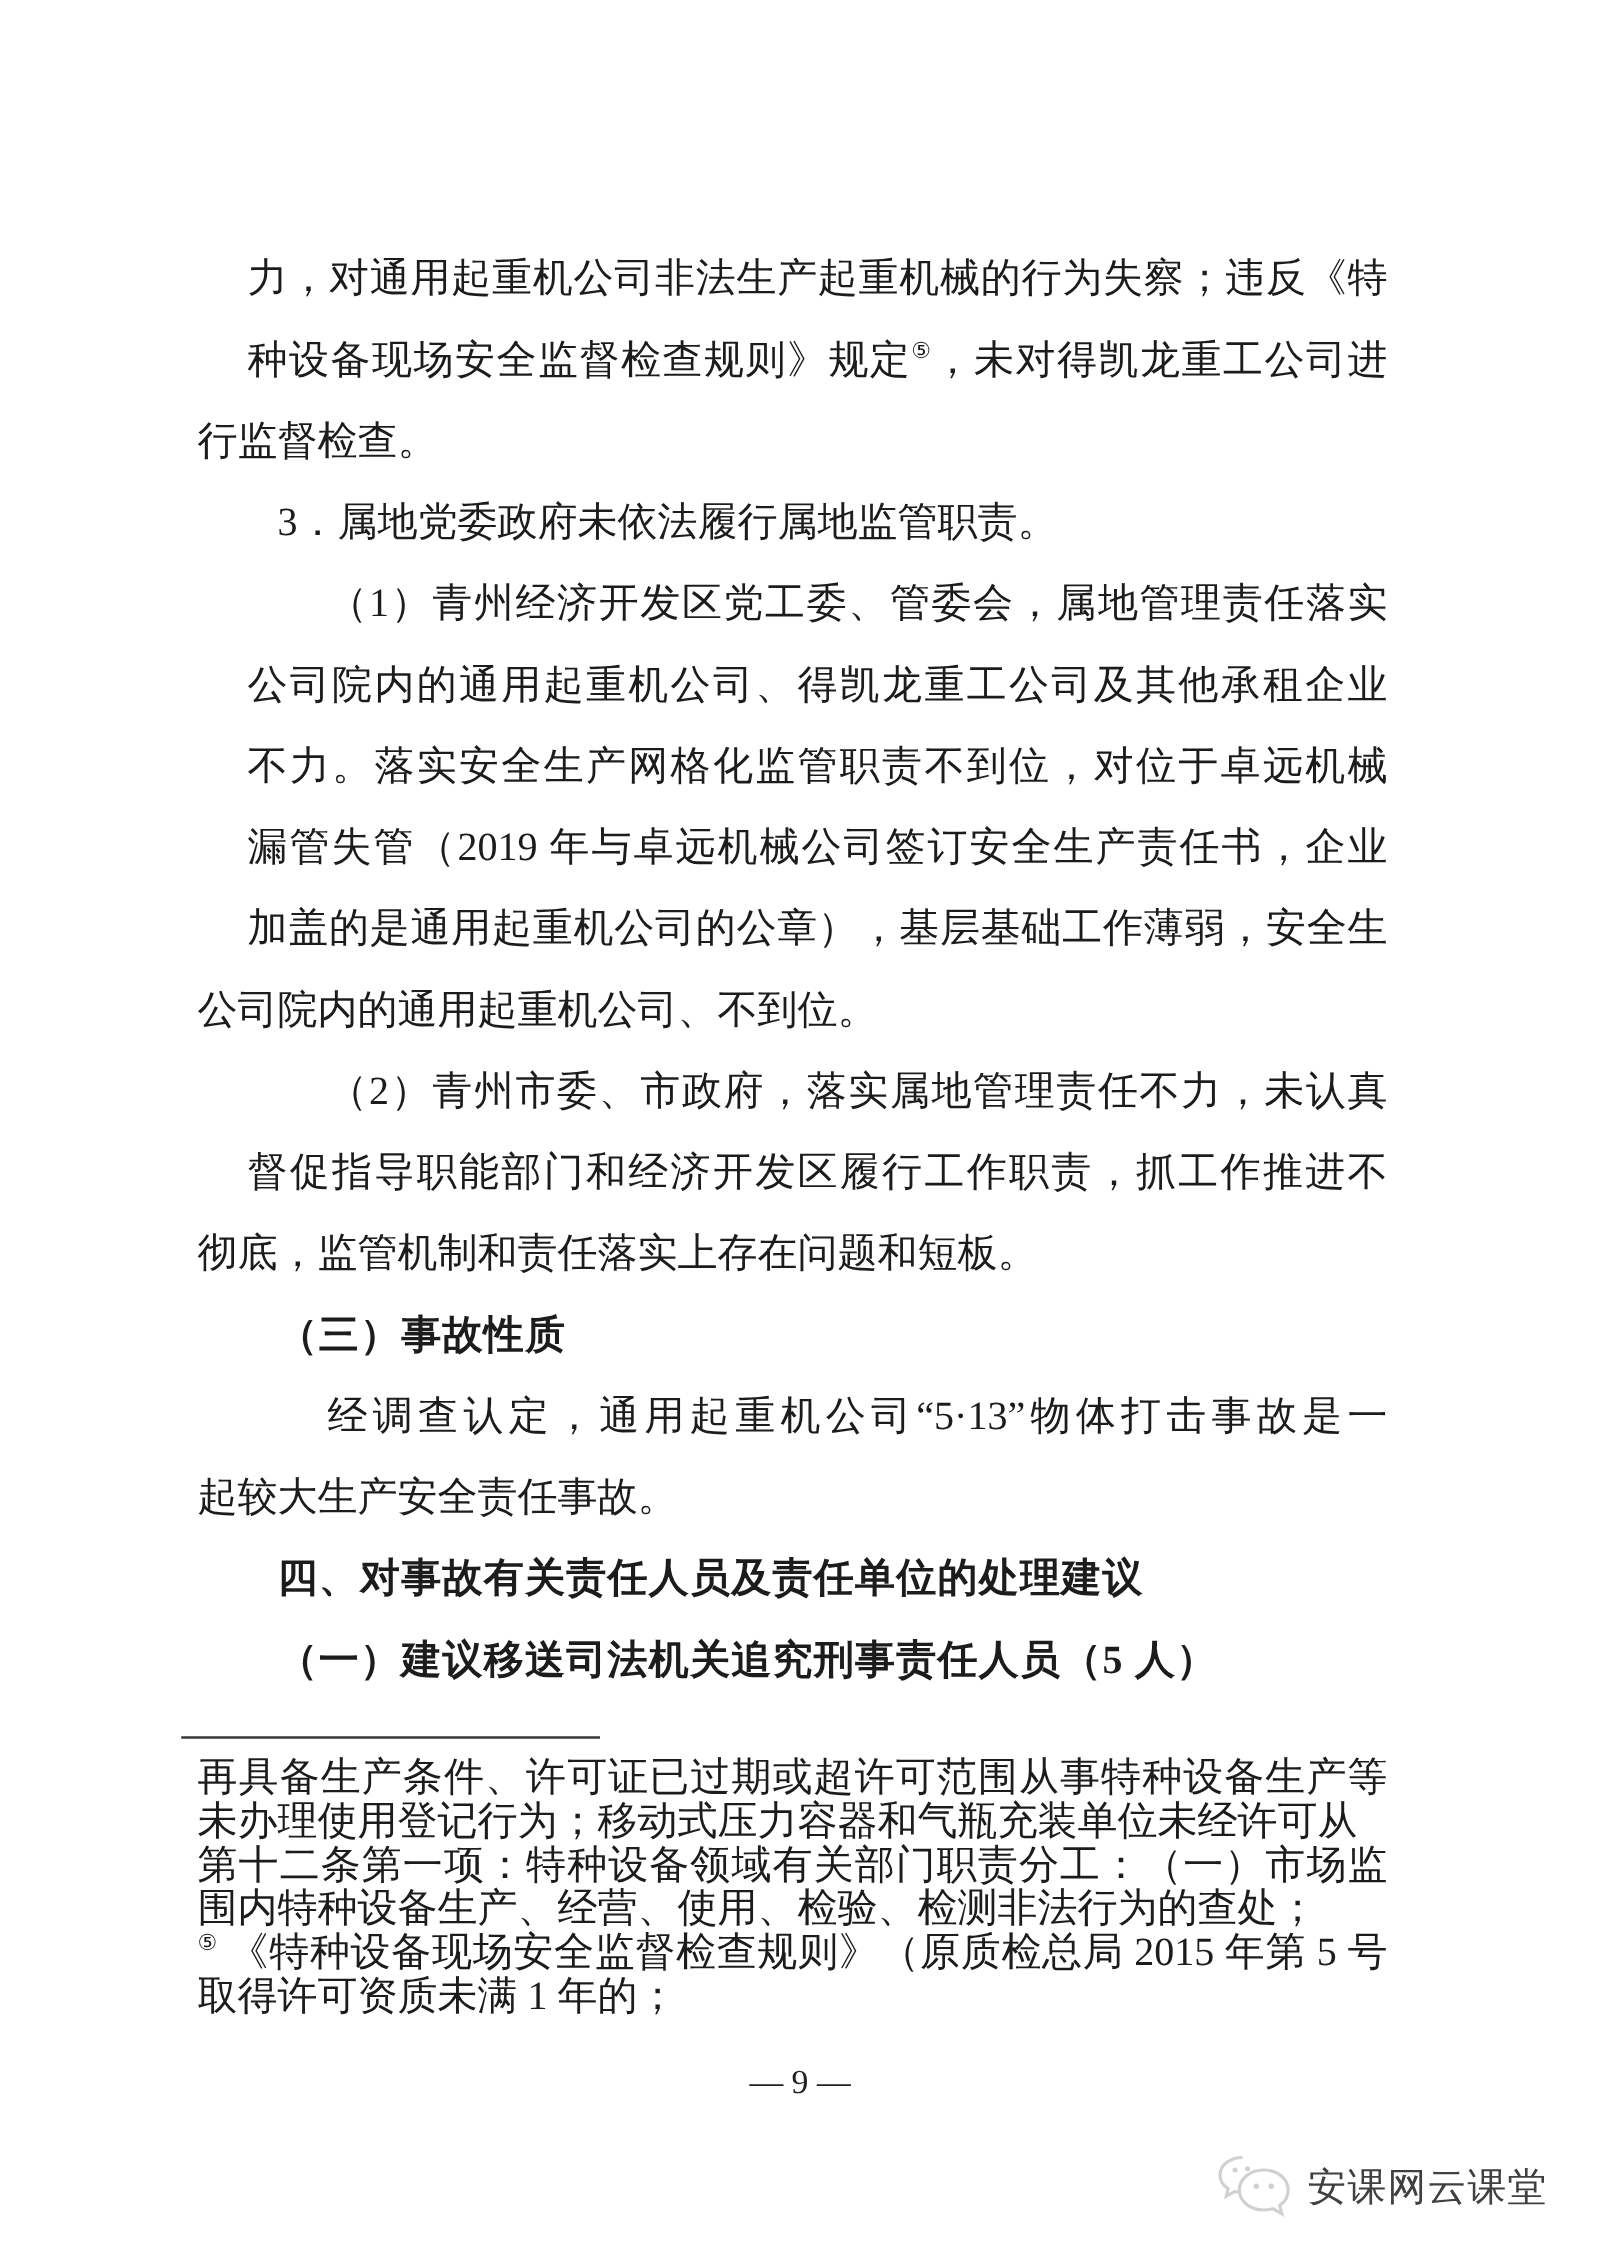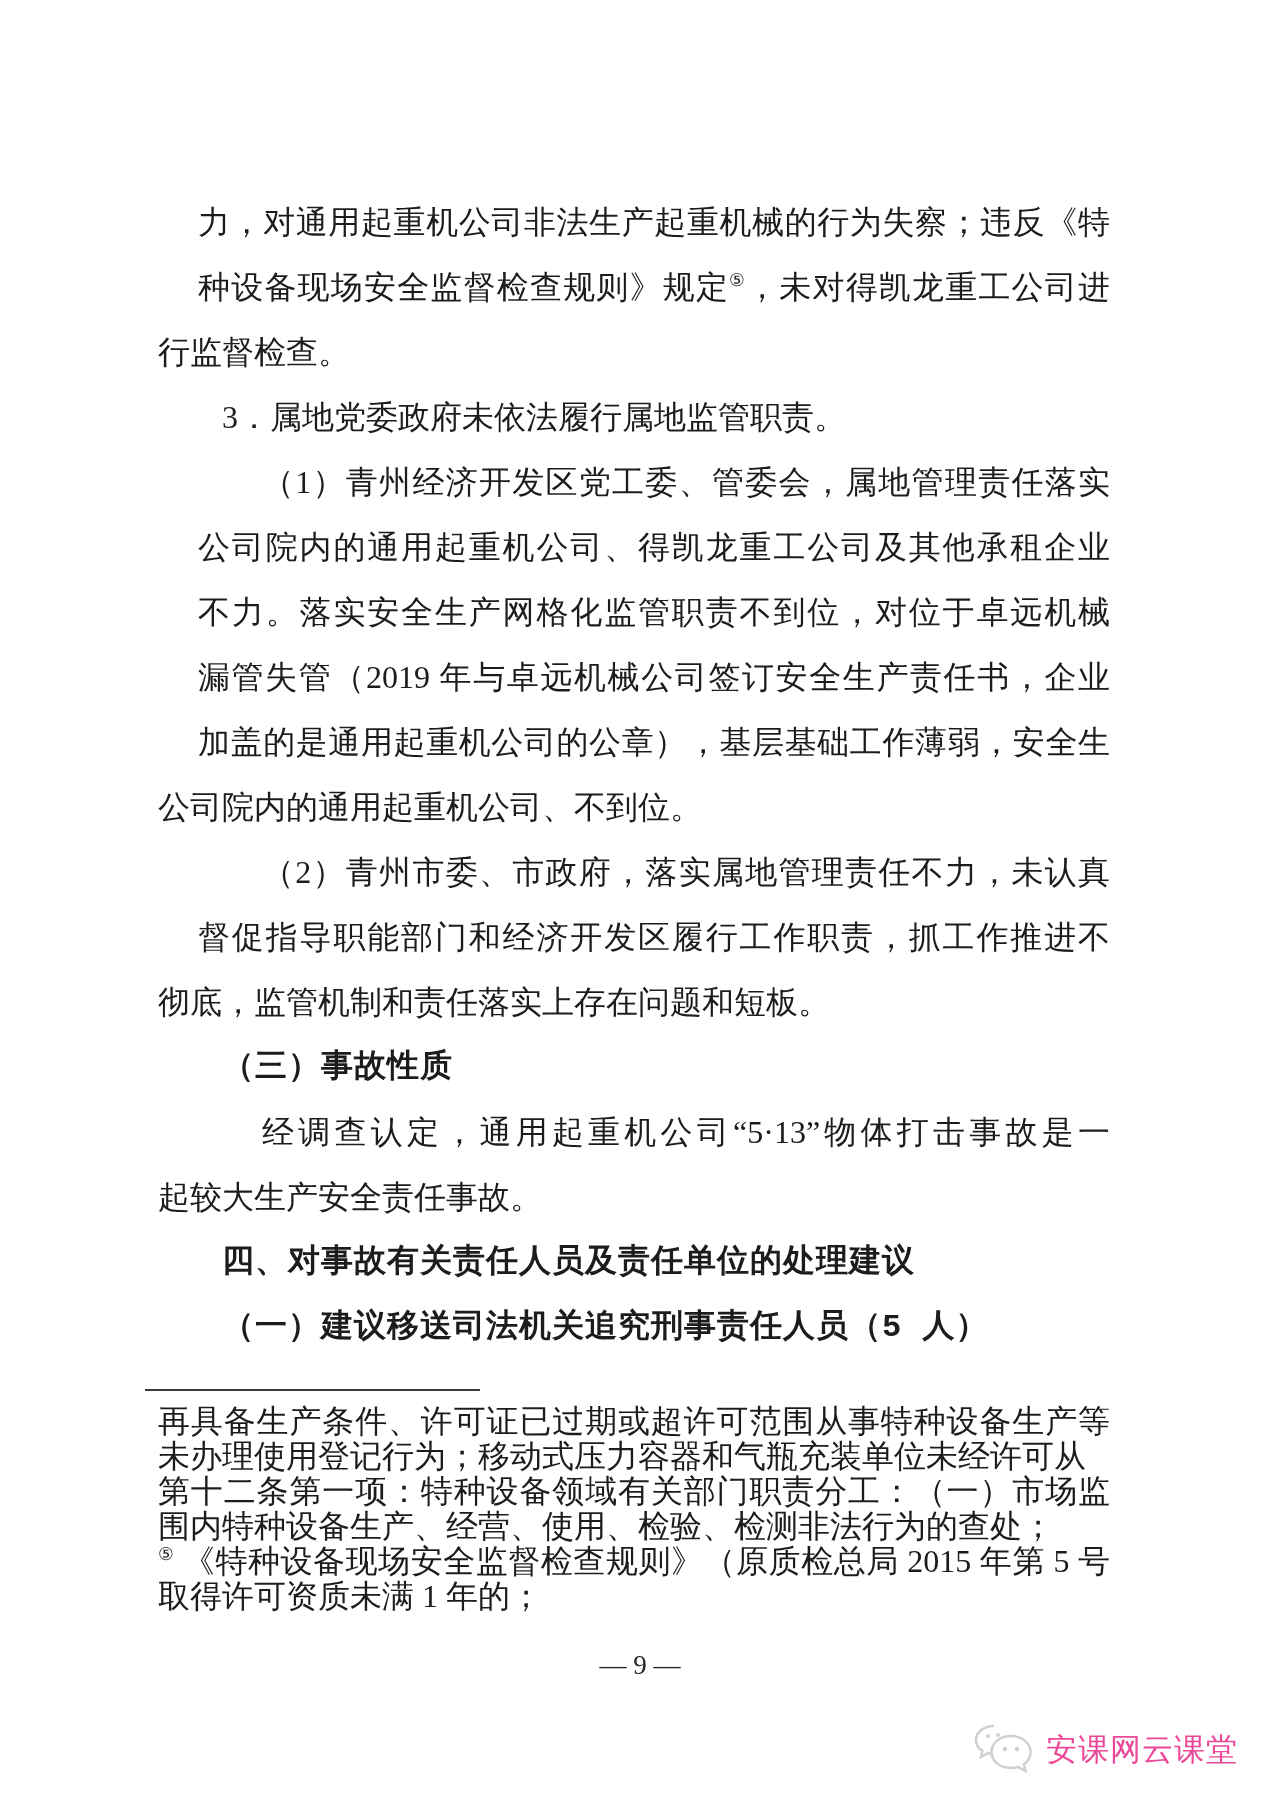--- a/index.html
+++ b/index.html
@@ -23,21 +23,21 @@
     white-space:normal;
     overflow:hidden;
   }
   .line.just{
     text-align:justify;
     text-align-last:justify;
     margin-left:40px;
   }
   .line.ind{ text-indent:64px; }
   .line.bold{
-    font-family:Liberation Mono, monospace;
+    font-family:Liberation Serif, serif;
     font-weight:700;
     letter-spacing:1px;
   }
   sup.fnref{
     font-size:0.55em;
     vertical-align:super;
     line-height:0;
   }
   .footnote-sep{
     position:absolute;left:145px;top:1389px;
@@ -58,21 +58,21 @@
   }
   .page-number{
     position:absolute;left:0;top:1650px;width:1280px;
     text-align:center;
     font-size:27px;
     color:#222;
   }
   .watermark{
     position:absolute;left:972px;top:1722px;
     display:flex;align-items:center;gap:10px;
-    color:#ec4899;
+    color:#404040;
   }
   .watermark .wm-text{
     font-size:31px;
     letter-spacing:1px;
     font-family:"Liberation Sans", sans-serif;
     text-shadow:1px 1px 0 #ffffff;
   }
   .wm-icon{flex:0 0 auto;}
 </style>
 </head>

